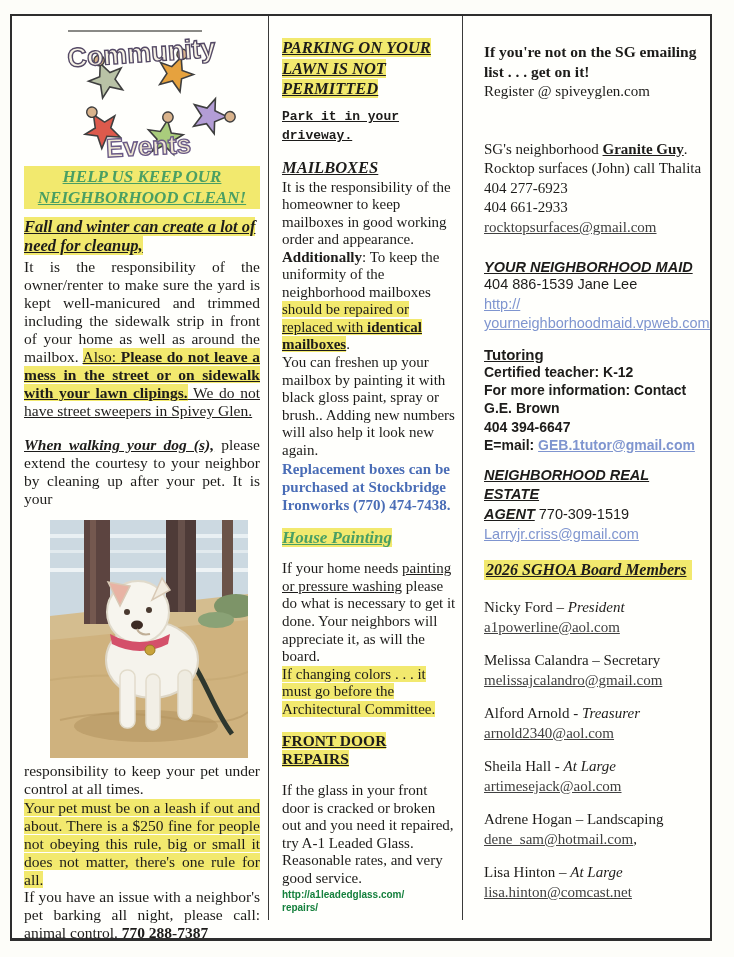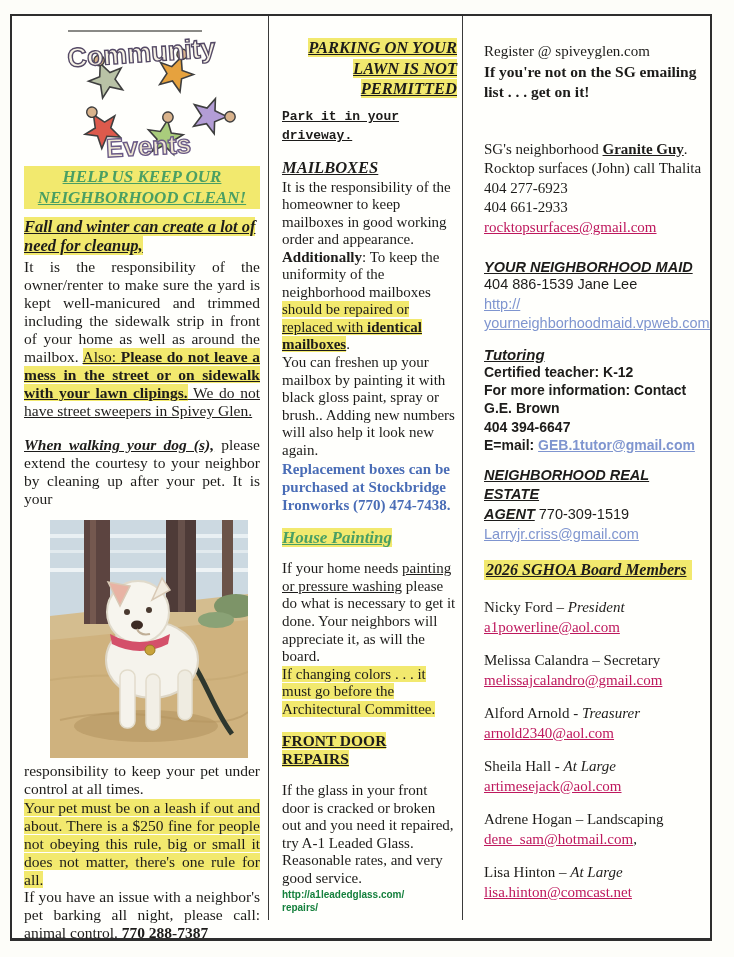--- a/index.html
+++ b/index.html
@@ -13,54 +13,54 @@
   .col{overflow:hidden;}
   .col1{width:256px;padding:4px 8px 0 12px;box-sizing:border-box;}
   .col2{width:194px;padding:22px 5px 0 14px;box-sizing:border-box;}
   .col3{flex:1;padding:26px 4px 0 22px;box-sizing:border-box;}
 
   .hl{background:#f2e96e;}
   .b{font-weight:bold;} .i{font-style:italic;text-align:center;} .u{text-decoration:underline;}
   .pre{white-space:pre-line;}
   .green{color:#4a9f63;}
   .bluebold{color:#4a6db6;font-weight:bold;}
-  a.link{color:#be185d;text-decoration:underline;cursor:pointer;}
+  a.link{color:#404040;text-decoration:underline;cursor:pointer;}
   a.linklight{color:#7f95cf;text-decoration:underline;cursor:pointer;}
   .sans{font-family:"Liberation Sans", sans-serif;}
   .mono{font-family:"Liberation Mono", monospace;}
 
   
   .logo-topline{height:2px;background:#8a8a86;width:134px;margin:10px 0 2px 44px;}
   .logo{display:block;margin:0 auto;}
   .help-head{font-size:17px;font-weight:bold;font-style:italic;text-align:center;
              line-height:1.25;margin:6px 0 8px 0;}
   .fall-head{font-size:16.5px;font-weight:bold;font-style:italic;line-height:1.2;margin:8px 0 2px 0;}
   .lbody{font-size:15.5px;line-height:1.16;text-align:justify;}
   .dogpara{margin-top:16px;}
   .dogphoto{display:block;margin:12px 0 4px 26px;}
   .pet2{margin-top:1px;}
 
   
-  .m-head{font-size:16.5px;font-weight:bold;font-style:italic;line-height:1.25;margin:0 0 8px 0;text-align:right;}
+  .m-head{font-size:16.5px;font-weight:bold;font-style:italic;line-height:1.25;margin:0 0 8px 0;}
   .park-note{font-size:13px;font-weight:bold;line-height:1.45;margin:0 0 12px 0;}
   .mb-head{font-size:16.5px;font-weight:bold;font-style:italic;margin:0 0 1px 0;}
   .mbody{font-size:15px;line-height:1.17;}
   .repl{margin-top:1px;font-size:15px;line-height:1.2;}
   .house-head{font-size:17px;font-weight:bold;font-style:italic;margin:14px 0 12px 0;}
   .hp{margin-top:2px;}
   .fd-head{font-size:15.5px;font-weight:bold;margin:14px 0 14px 0;}
   .fd-link{font-size:10px;font-weight:bold;color:#15803d;line-height:1.3;}
 
   
   .rbody{font-size:15px;line-height:1.3;}
   .email-head{font-weight:bold;font-size:15.5px;line-height:1.3;}
   .gap-lg{height:38px;} .gap-md{height:22px;} .gap-sm{height:12px;}
   .sans15{font-size:14.5px;line-height:1.35;}
   .sans-head{font-size:14.5px;font-weight:bold;font-style:italic;text-decoration:underline;}
-  .tut-head{font-size:15px;font-weight:bold;text-decoration:underline;font-style:italic;}
+  .tut-head{font-size:15px;font-weight:bold;text-decoration:underline;}
   .tut-small{font-size:14px;font-weight:bold;line-height:1.3;}
   .board-head{display:inline-block;font-size:16px;font-weight:bold;font-style:italic;
               text-decoration:underline;padding:1px 6px 1px 2px;margin:16px 0 4px 0;}
   .member{margin-top:14px;font-size:15px;line-height:1.3;}
   .mline{white-space:nowrap;}
 </style>
 </head>
 <body>
 
 <div class="page">
@@ -164,22 +164,22 @@
           <span class="hl">If changing colors . . .  it must go before the Architectural Committee.</span>
         </div>
 
         <div class="fd-head"><span class="hl u">FRONT DOOR REPAIRS</span></div>
         <div class="mbody">If the glass in your front door is cracked or broken out and you need it repaired, try A-1 Leaded Glass.  Reasonable rates, and very good service.</div>
         <div class="fd-link sans pre"><a class="fd-link sans pre">http://a1leadedglass.com/
 repairs/</a></div>
       </div>
 
       <div class="col col3">
+        <div class="rbody email-head">If you're not on the SG emailing list . . . get on it!</div>
         <div class="rbody">Register @ spiveyglen.com</div>
-        <div class="rbody email-head">If you're not on the SG emailing list . . . get on it!</div>
 
         <div class="gap-lg"></div>
         <div class="rbody"><span>SG's neighborhood </span><span class="b u">Granite Guy</span><span>.</span></div>
         <div class="rbody">Rocktop surfaces (John) call Thalita</div>
         <div class="rbody">404 277-6923</div>
         <div class="rbody">404 661-2933</div>
         <div class="rbody"><a class="link">rocktopsurfaces@gmail.com</a></div>
 
         <div class="gap-md"></div>
         <div class="sans sans-head">YOUR NEIGHBORHOOD MAID</div>

